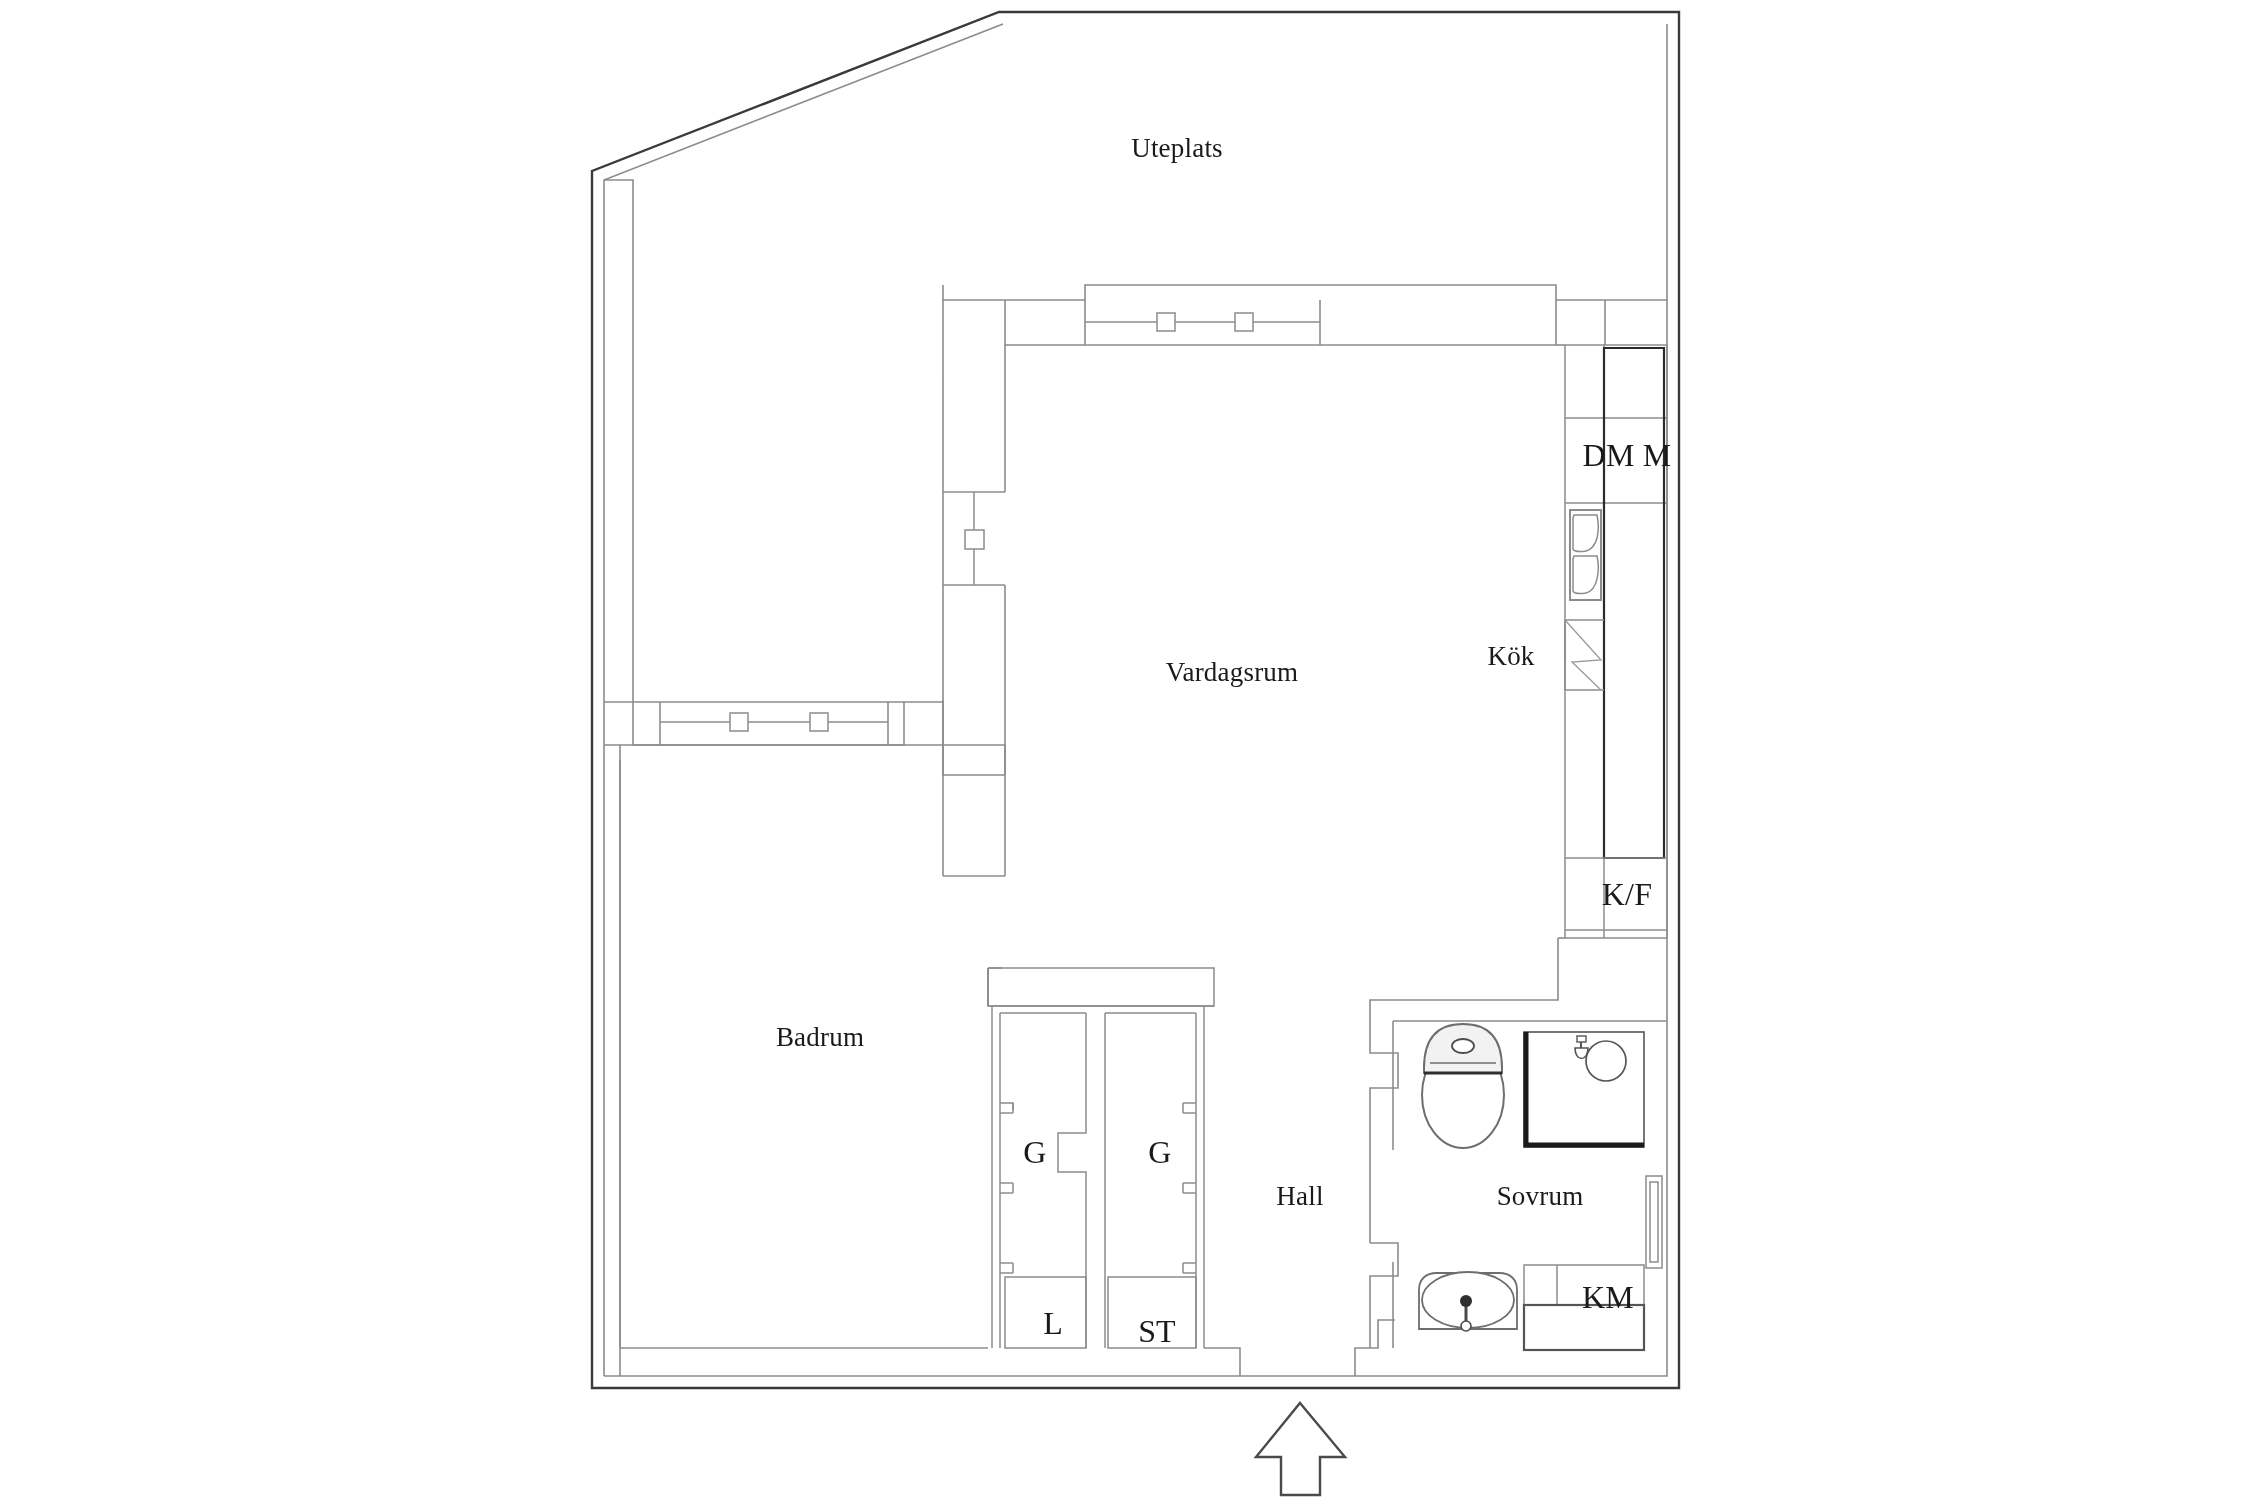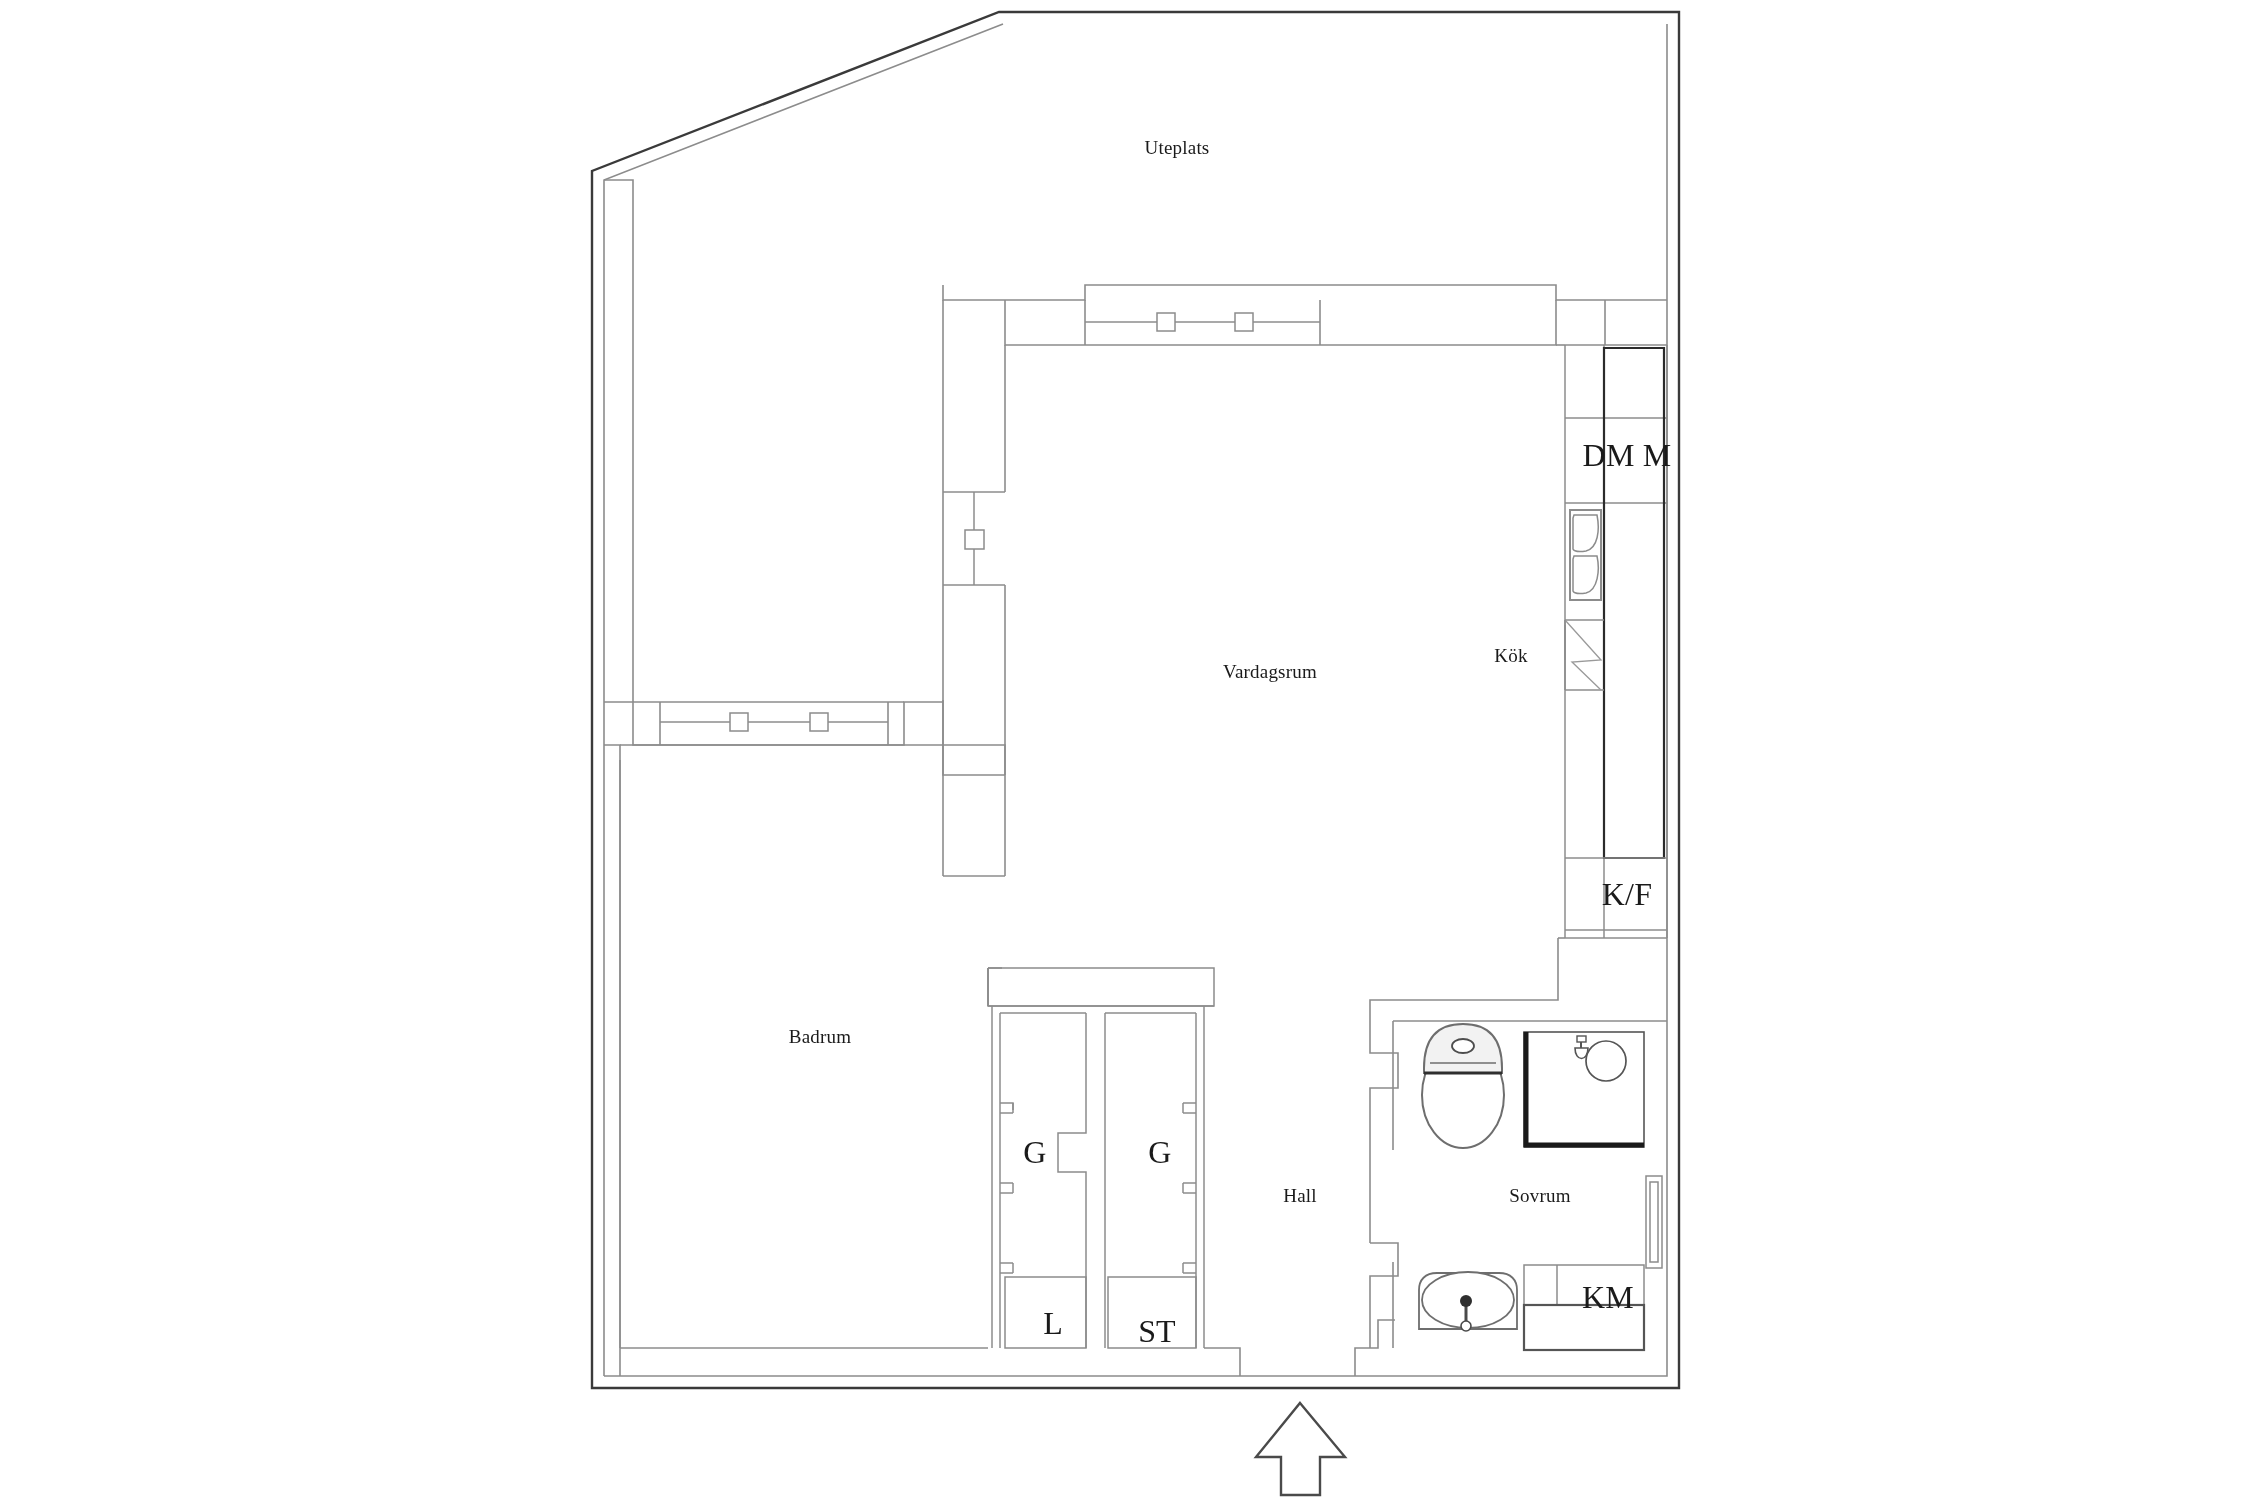--- a/index.html
+++ b/index.html
@@ -8,21 +8,21 @@
   #stage{position:relative;width:2250px;height:1500px;background:#ffffff;}
   svg#plan{position:absolute;left:0;top:0;width:2250px;height:1500px;display:block;}
   .roomlabel{
     position:absolute;
     color:#1a1a1a;
     white-space:nowrap;
     transform:translate(-50%,-50%);
     font-family:"Liberation Serif","DejaVu Serif",serif;
     letter-spacing:0.2px;
   }
-  .lbl-lg{font-size:19px;}
+  .lbl-lg{font-size:27px;}
   .lbl-sm{font-size:32px;}
 </style>
 </head>
 <body>
 
 <div id="stage">
 
   <svg id="plan" viewBox="0 0 2250 1500">
 
     <g fill="none" stroke="#3a3a3a" stroke-width="2.4" stroke-linejoin="miter">
@@ -227,21 +227,21 @@
     </g>
 
     <g>
       <path d="M 1300,1403 L 1345,1457 L 1320,1457 L 1320,1495 L 1281,1495 L 1281,1457 L 1256,1457 Z" fill="#ffffff" stroke="#4a4a4a" stroke-width="2.4" stroke-linejoin="miter"></path>
     </g>
 
   </svg>
 
   <div class="roomlabel lbl-lg" style="left:1177px;top:148px;">Uteplats</div>
 
-  <div class="roomlabel lbl-lg" style="left:1232px;top:672px;margin-left:38px;">Vardagsrum</div>
+  <div class="roomlabel lbl-lg" style="left:1232px;top:672px;">Vardagsrum</div>
 
   <div class="roomlabel lbl-lg" style="left:1511px;top:656px;">Kök</div>
 
   <div class="roomlabel lbl-lg" style="left:820px;top:1037px;">Badrum</div>
 
   <div class="roomlabel lbl-lg" style="left:1300px;top:1196px;">Hall</div>
 
   <div class="roomlabel lbl-lg" style="left:1540px;top:1196px;">Sovrum</div>
 
   <div class="roomlabel lbl-sm" style="left:1627px;top:455px;">DM M</div>

